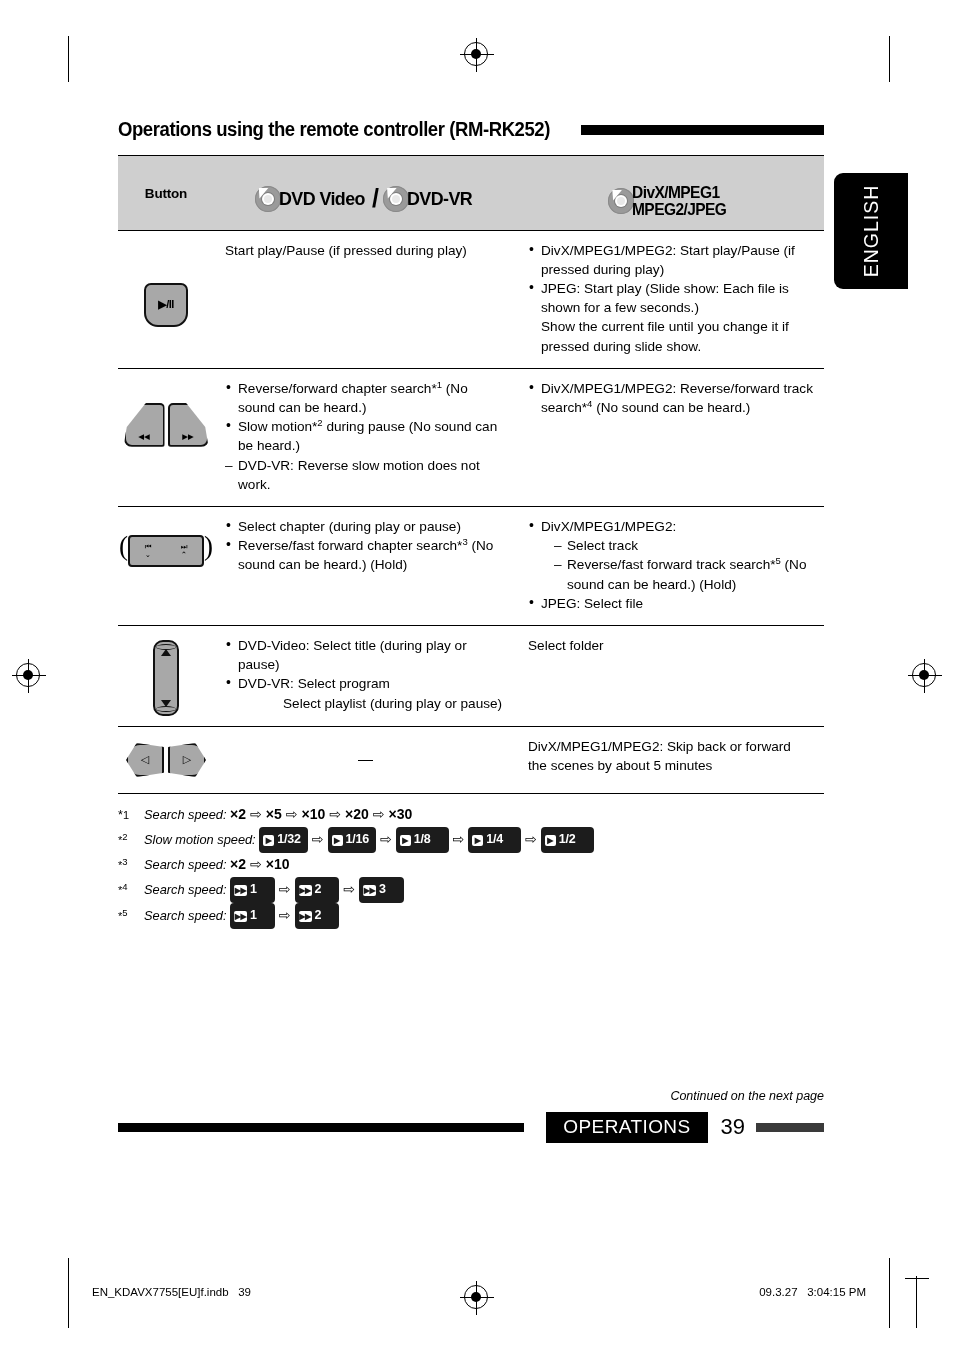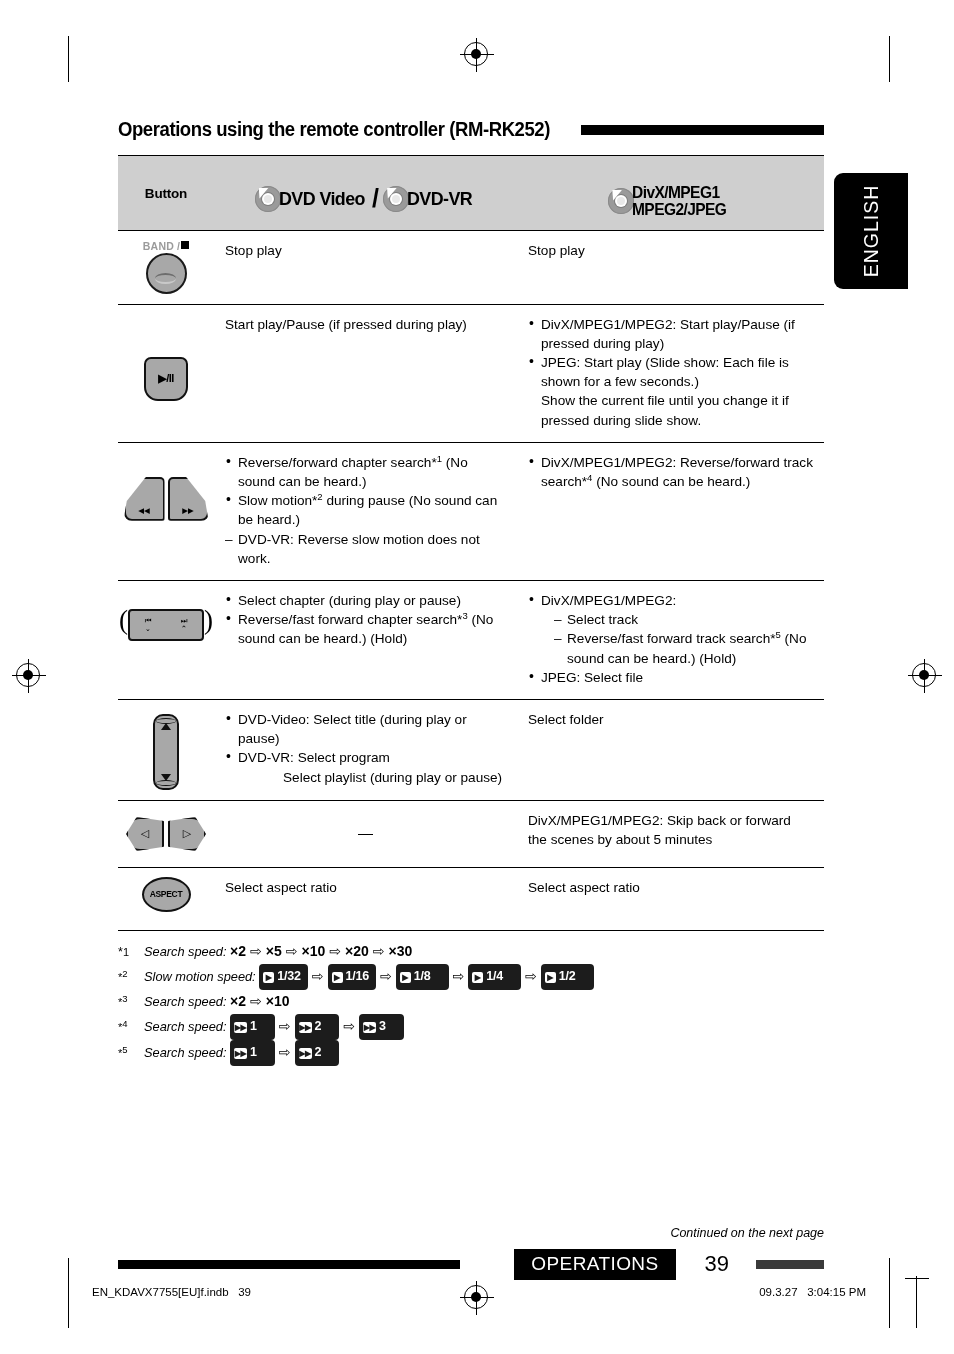--- a/index.html
+++ b/index.html
@@ -158,21 +158,21 @@
     padding:1px 7px 2px 4px;font-style:normal;font-weight:bold;font-size:12.5px;
     letter-spacing:-.2px;vertical-align:1px;
   }
   .chip .pl{display:inline-block;width:11px;height:11px;border-radius:2px;background:#fff;color:#1c1c1c;
     font-size:8px;line-height:11px;text-align:center;margin-right:3px;vertical-align:0px;}
   .chip.wide{padding-right:18px;}
   .chip.ff .pl{width:13px;}
 
   
   .cont-note{text-align:right;font-style:italic;font-size:12.5px;margin-top:160px;}
-  .footbar{display:flex;align-items:center;margin-top:9px;gap:16px;}
+  .footbar{display:flex;align-items:center;margin-top:9px;gap:0;}
   .fb-left{height:9px;background:#000;flex:1;}
   .fb-gap{width:22px;}
   .fb-tag{background:#000;color:#fff;font-size:19px;letter-spacing:.4px;padding:4px 17px 5px 17px;}
   .fb-page{font-size:22px;margin:0 11px 0 13px;}
   .fb-right{height:9px;background:#3a3a3a;width:68px;}
 
   
   .prn{position:absolute;left:0;right:0;top:1286px;font-size:11.5px;font-family:"Liberation Sans",sans-serif;}
   .prn .l{position:absolute;left:92px;top:0;white-space:pre;}
   .prn .r{position:absolute;right:88px;top:0;white-space:pre;}
@@ -262,36 +262,20 @@
                 <span class="logo-text two" style="display:block;">MPEG2/JPEG</span>
               </span>
             </span>
           </div>
         </th>
       </tr>
     </thead>
 
     <tbody>
 
-      <tr>
-        <td class="col-btn">
-          <div class="artwrap">
-            <div class="band-wrap">
-              <div class="band-lbl"><span>BAND /</span><span class="sq"></span></div>
-              <div class="band-key"></div>
-            </div>
-          </div>
-        </td>
-        <td class="col-a">
-          <div class="cellpad" style="padding-bottom:40px;"><span>Stop play</span></div>
-        </td>
-        <td class="col-b">
-          <div class="cellpad" style="padding-bottom:40px;"><span>Stop play</span></div>
-        </td>
-      </tr>
 
       <tr>
         <td class="col-btn">
           <div class="artwrap" style="padding-top:52px;">
             <div class="pp-key">
               <span class="gl">▶/II</span>
             </div>
           </div>
         </td>
         <td class="col-a">
@@ -410,35 +394,20 @@
           </div>
         </td>
         <td class="col-a">
           <div class="cellpad ctr" style="padding-top:22px;"><span class="emdash">—</span></div>
         </td>
         <td class="col-b">
           <div class="cellpad"><span>DivX/MPEG1/MPEG2: Skip back or forward the scenes by about 5 minutes</span></div>
         </td>
       </tr>
 
-      <tr>
-        <td class="col-btn">
-          <div class="artwrap" style="padding-top:9px;padding-bottom:18px;">
-            <div class="aspect-key">
-              <span>ASPECT</span>
-            </div>
-          </div>
-        </td>
-        <td class="col-a">
-          <div class="cellpad" style="padding-bottom:24px;"><span>Select aspect ratio</span></div>
-        </td>
-        <td class="col-b">
-          <div class="cellpad" style="padding-bottom:24px;"><span>Select aspect ratio</span></div>
-        </td>
-      </tr>
 
     </tbody>
   </table>
 
   <div class="notes">
 
     <div class="note">
       <span class="mk"><i>*</i>1</span>
       <span class="bdy">
         <span>Search speed:</span>

